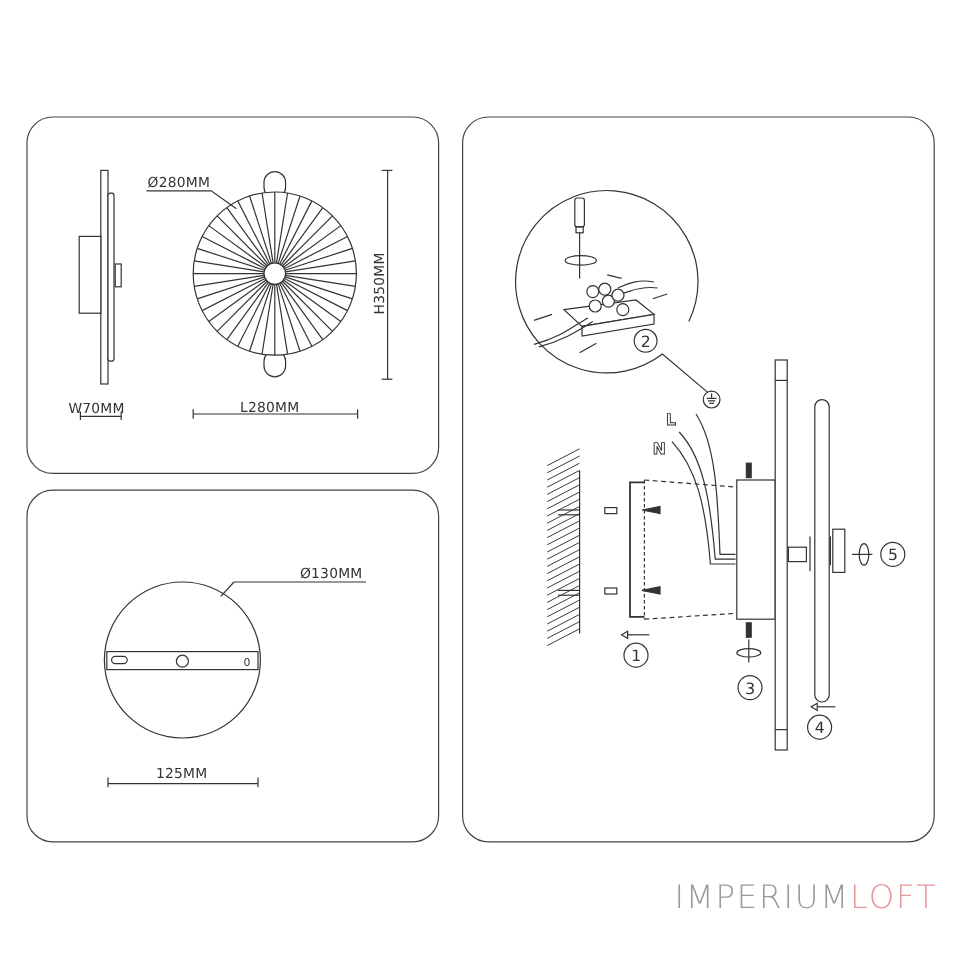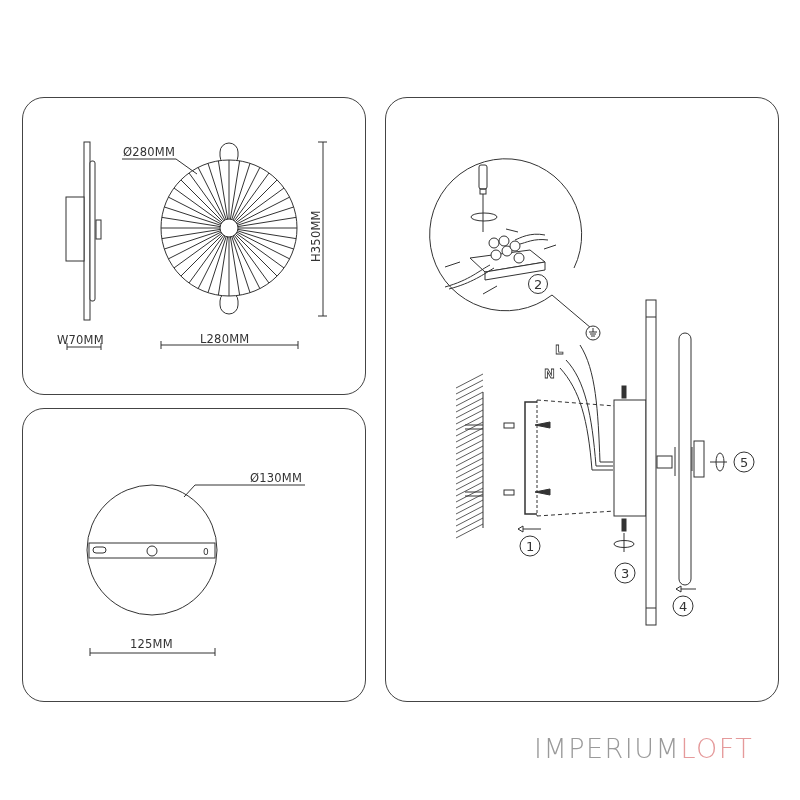--- a/index.html
+++ b/index.html
@@ -1,20 +1,20 @@
 <!DOCTYPE html>
 <html><head>
 <meta charset="utf-8">
 <style>
   html, body { margin:0; padding:0; background:#ffffff; }
   body { width:800px; height:800px; position:relative; overflow:hidden; font-family:"DejaVu Sans", sans-serif; }
   .panel { position:absolute; border:1.3px solid #444; border-radius:22px; background:#fff; box-sizing:border-box; }
   svg { position:absolute; left:0; top:0; }
   .dim { font-family:"DejaVu Sans", sans-serif; font-size:11.5px; fill:#333; letter-spacing:0.2px; }
-  .brand { position:absolute; left:534px; top:733px; font-family:"DejaVu Sans", sans-serif; font-size:27px; font-weight:200; letter-spacing:1.5px; }
+  .brand { position:absolute; left:562px; top:733px; font-family:"DejaVu Sans", sans-serif; font-size:27px; font-weight:200; letter-spacing:1.5px; }
   .brand .a { color:#9a9a9a; }
   .brand .b { color:#e59a9b; }
 </style>
 </head>
 <body>
 
 <div class="panel" style="left:22px;top:97px;width:344px;height:298px;"></div>
 <div class="panel" style="left:22px;top:408px;width:344px;height:294px;"></div>
 <div class="panel" style="left:385px;top:97px;width:394px;height:605px;"></div>
 

